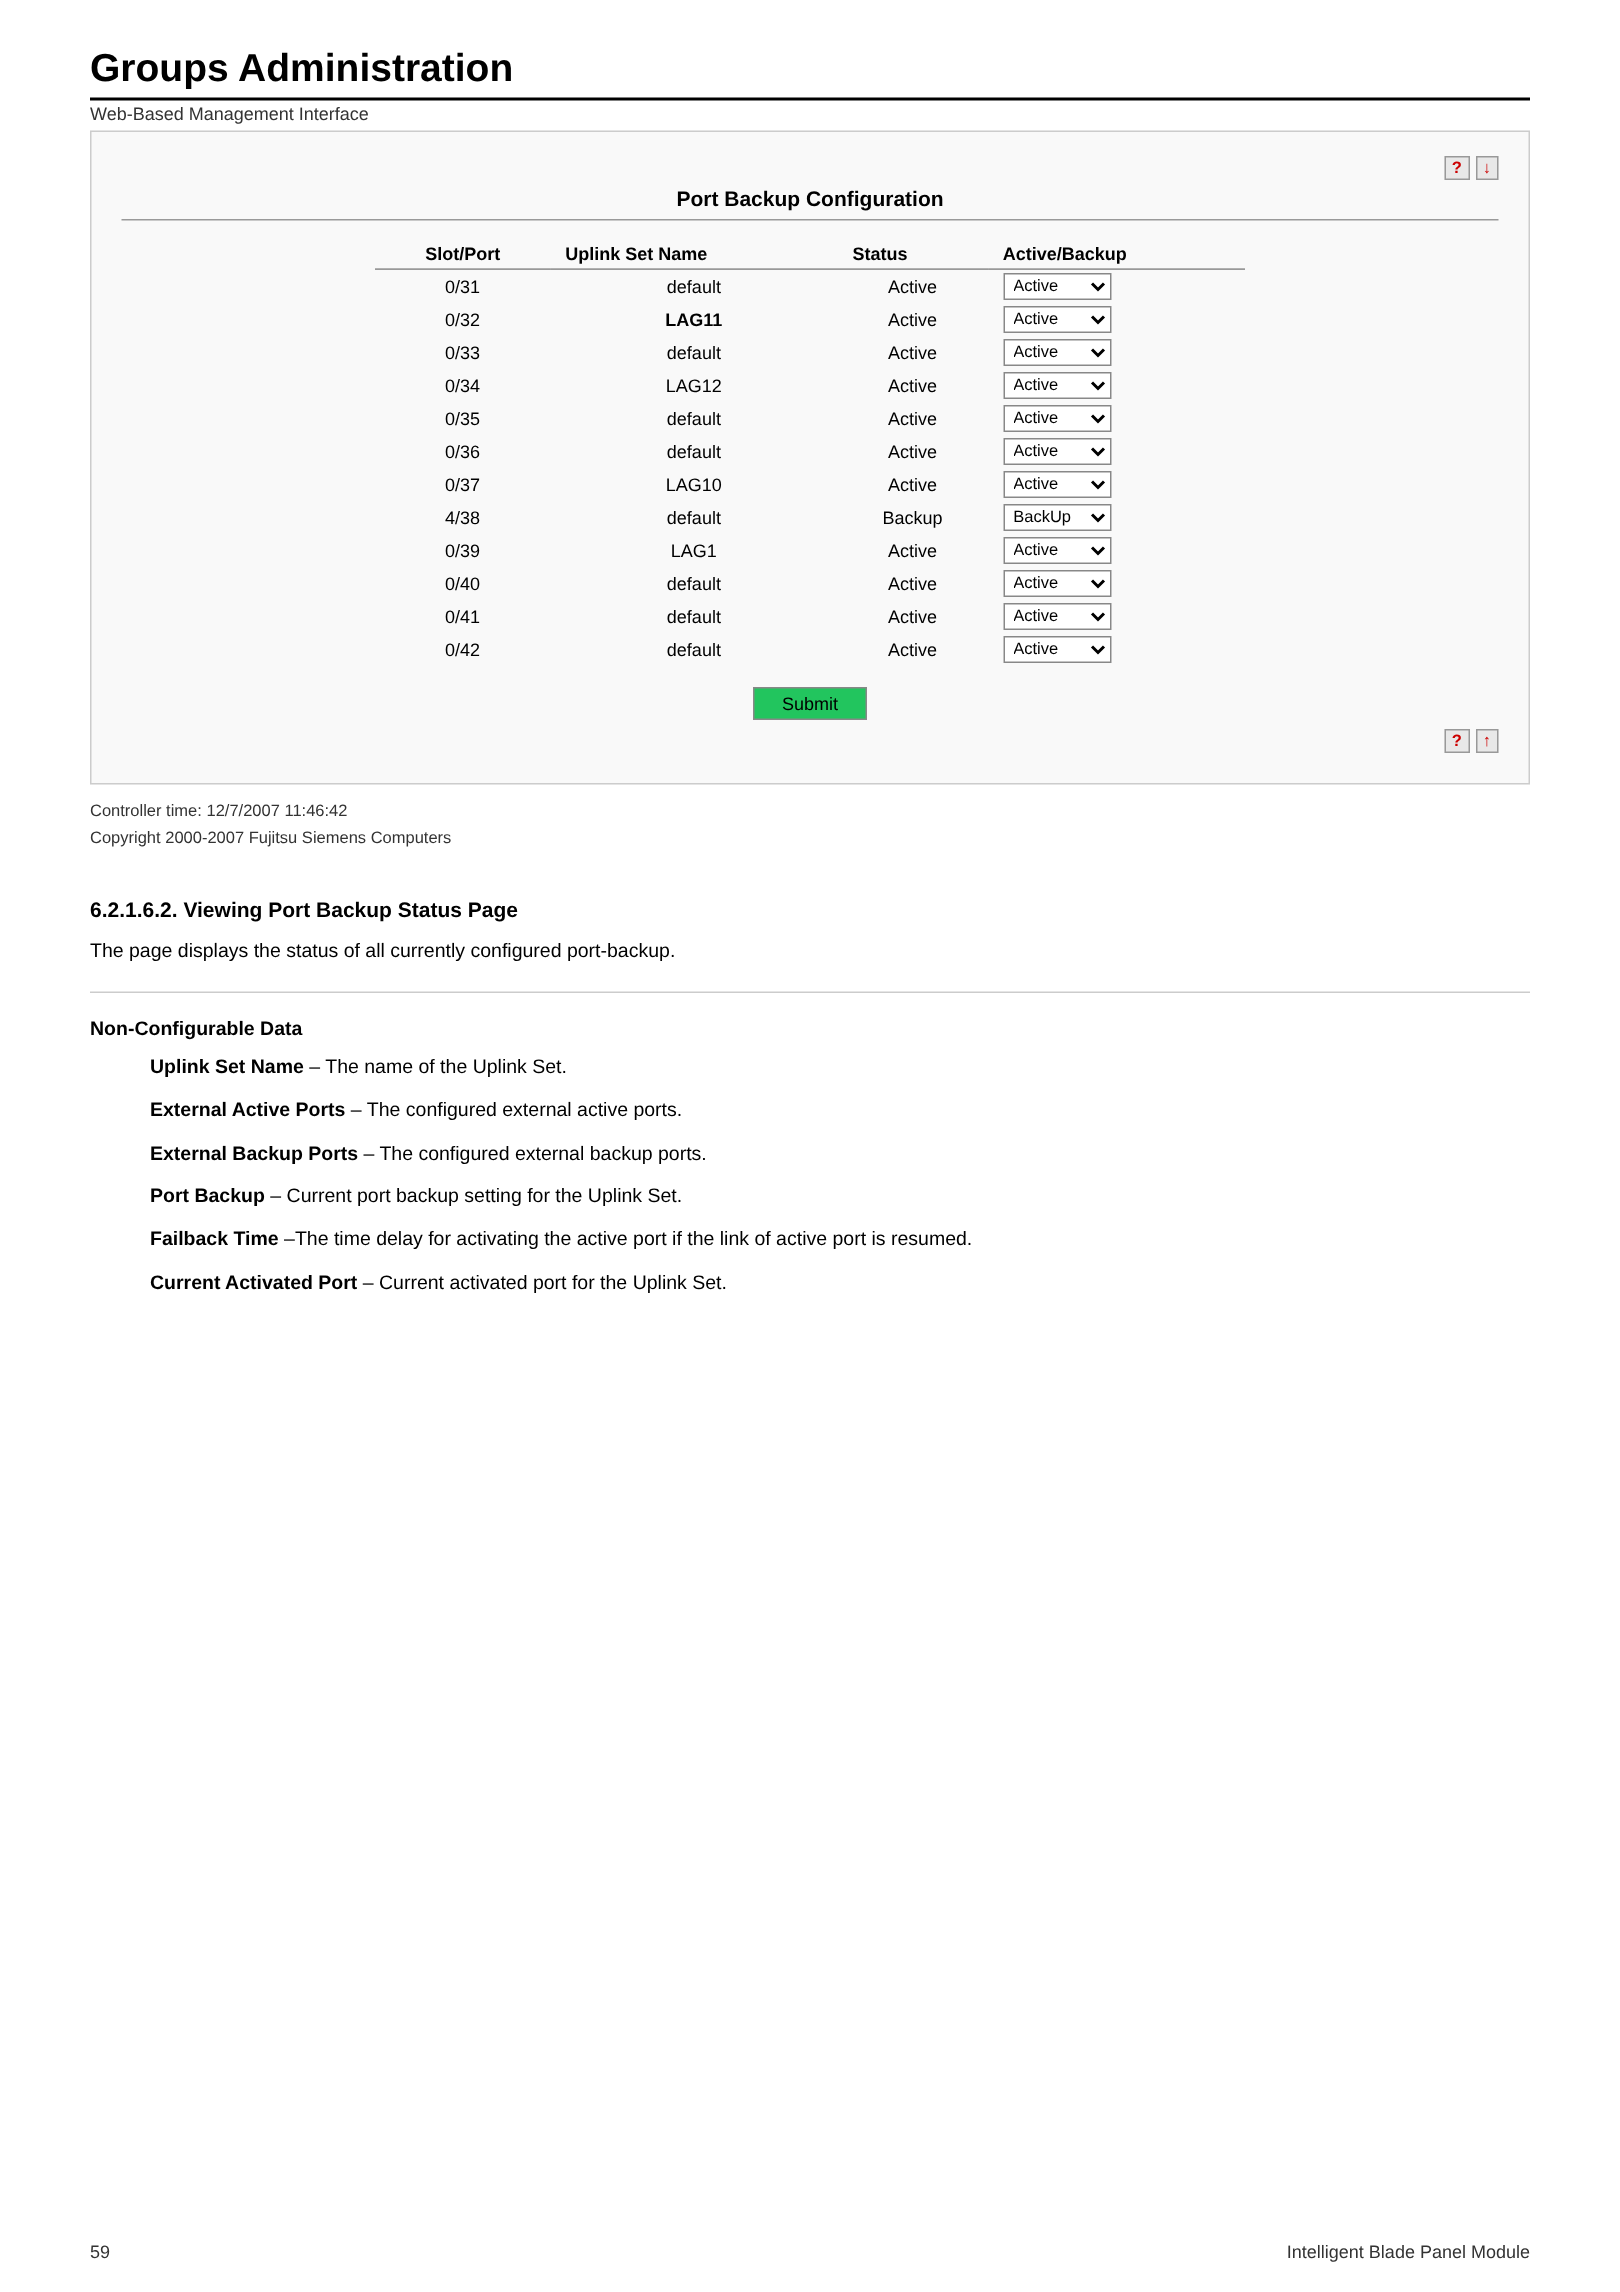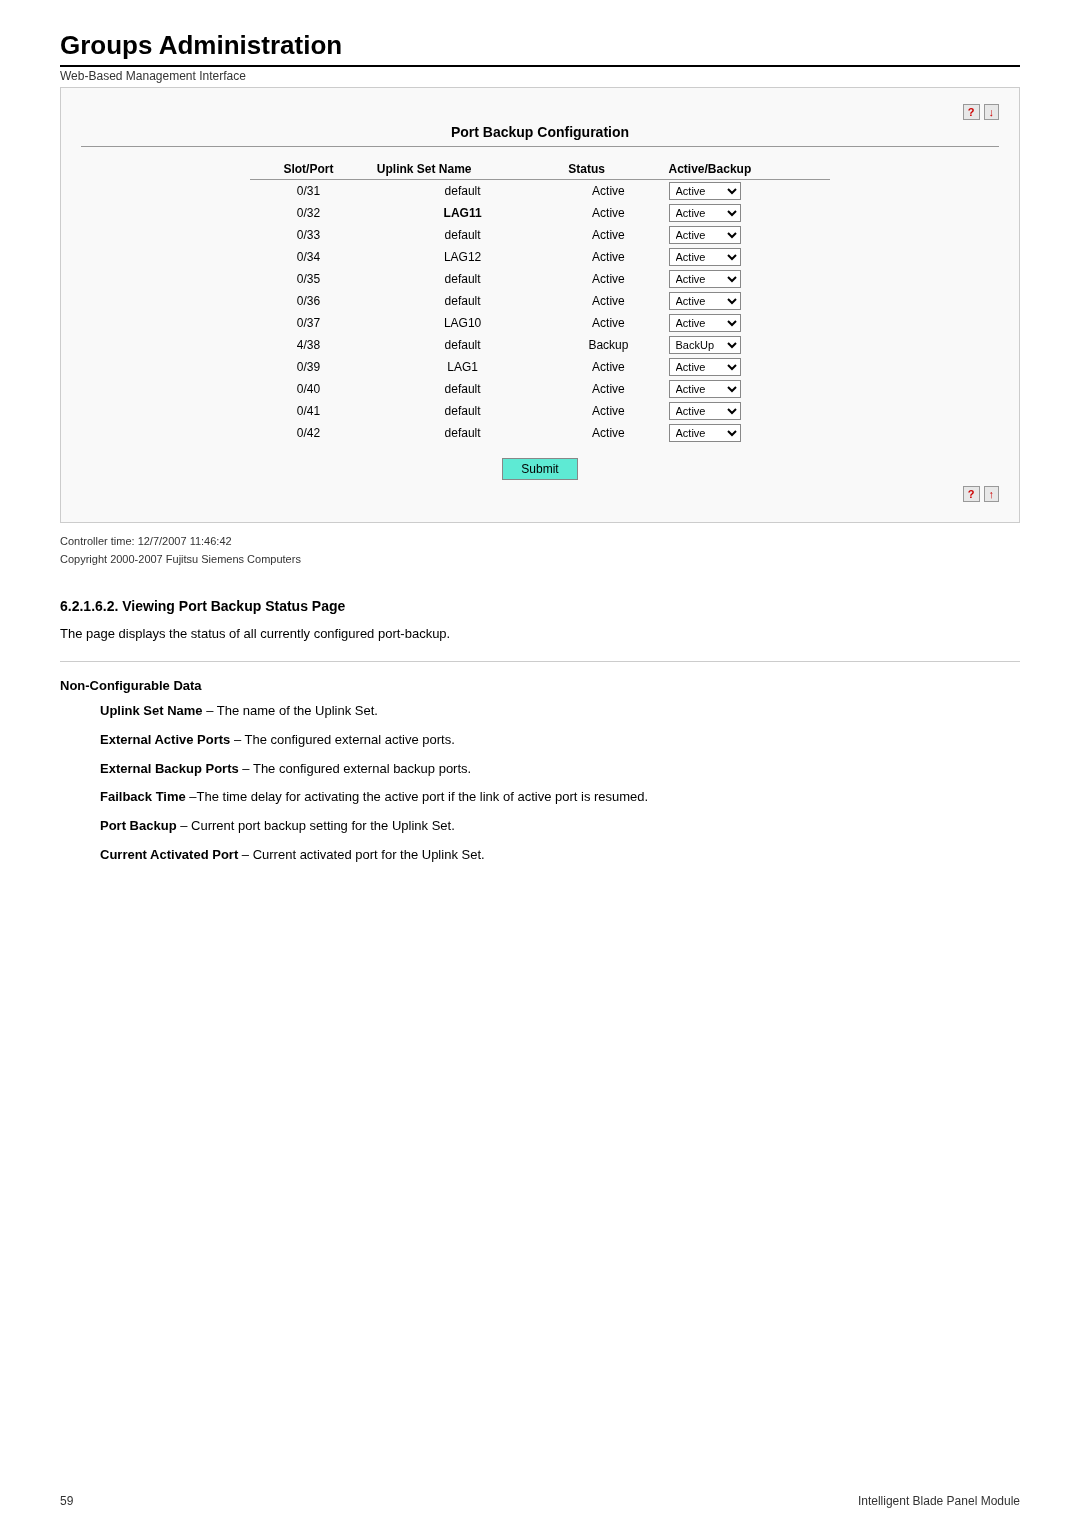--- a/index.html
+++ b/index.html
@@ -100,21 +100,21 @@
 
     .submit-row {
       text-align: center;
       margin-top: 14px;
     }
 
     .submit-btn {
       font-size: 12px;
       padding: 3px 18px;
       border: 1px solid #888;
-      background: #5eead4;
+      background: #22c55e;
       cursor: pointer;
     }
 
     .bottom-icons {
       display: flex;
       justify-content: flex-end;
       margin-top: 6px;
       gap: 4px;
     }
 
@@ -295,22 +295,22 @@
 
 <div class="doc-section">
   <h2>6.2.1.6.2. Viewing Port Backup Status Page</h2>
   <p>The page displays the status of all currently configured port-backup.</p>
   <hr class="doc-divider">
   <h3>Non-Configurable Data</h3>
   <div id="field-list">
       <div class="field-entry"><strong>Uplink Set Name</strong> – The name of the Uplink Set.</div>
       <div class="field-entry"><strong>External Active Ports</strong> – The configured external active ports.</div>
       <div class="field-entry"><strong>External Backup Ports</strong> – The configured external backup ports.</div>
+      <div class="field-entry"><strong>Port Backup</strong> – Current port backup setting for the Uplink Set.</div>
       <div class="field-entry"><strong>Failback Time</strong> –The time delay for activating the active port if the link of active port is resumed.</div>
-      <div class="field-entry"><strong>Port Backup</strong> – Current port backup setting for the Uplink Set.</div>
       <div class="field-entry"><strong>Current Activated Port</strong> – Current activated port for the Uplink Set.</div>
     </div>
 </div>
 
 <div class="page-footer">
   <span>59</span>
   <span>Intelligent Blade Panel Module</span>
 </div>
 
 </body></html>

